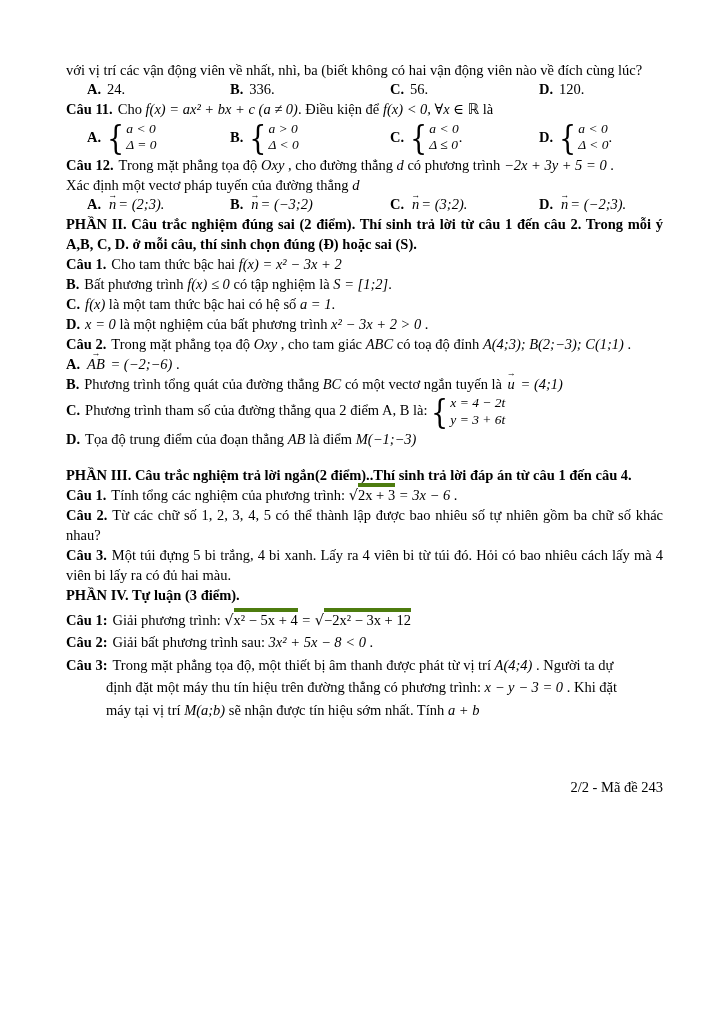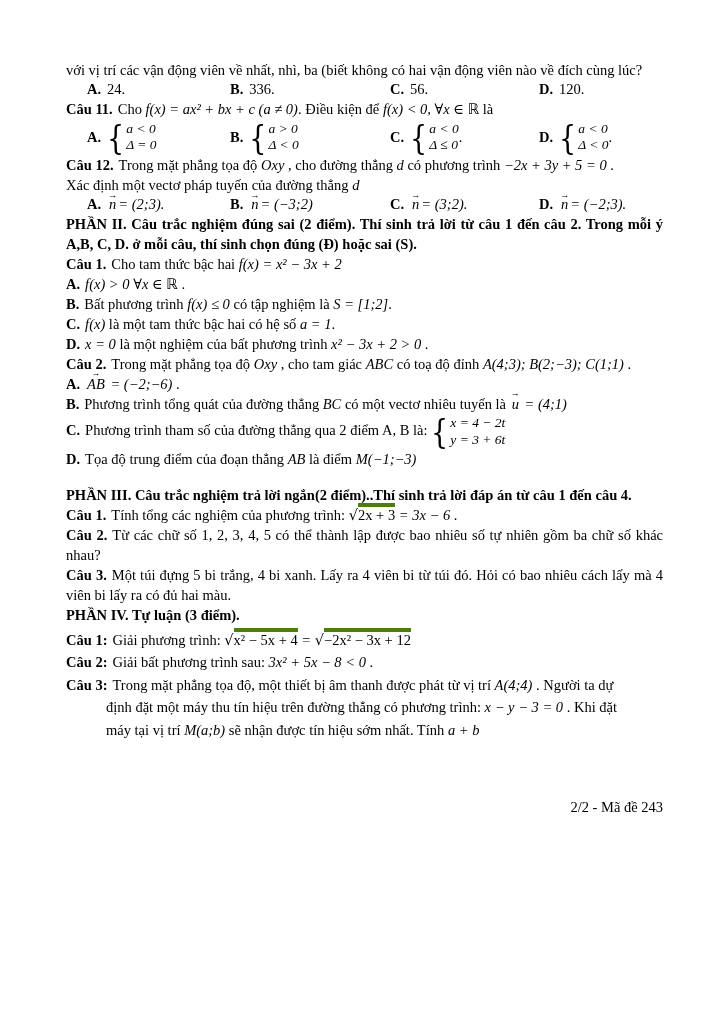--- a/index.html
+++ b/index.html
@@ -146,40 +146,37 @@
       <span class="seg m"> = (−2;3).</span>
     </span>
   </div>
 
   <div class="line wrap bold">PHẦN II. Câu trắc nghiệm đúng sai (2 điểm). Thí sinh trả lời từ câu 1 đến câu 2. Trong mỗi ý A,B, C, D. ở mỗi câu, thí sinh chọn đúng (Đ) hoặc sai (S).</div>
 
   <div class="line">
     <span class="qlbl">Câu 1.</span><span><span class="seg">Cho tam thức bậc hai </span><span class="seg m">f(x) = x² − 3x + 2</span></span>
   </div>
   <div class="line">
-    <span class="ilbl">A.</span><span><span class="seg m">f(x) &gt; 0  ∀x ∈ ℝ</span><span class="seg"> .</span></span>
-  </div>
-  <div class="line">
     <span class="ilbl">B.</span><span><span class="seg">Bất phương trình </span><span class="seg m">f(x) ≤ 0</span><span class="seg"> có tập nghiệm là </span><span class="seg m">S = [1;2]</span><span class="seg">.</span></span>
   </div>
   <div class="line">
     <span class="ilbl">C.</span><span><span class="seg m">f(x)</span><span class="seg"> là một tam thức bậc hai có hệ số </span><span class="seg m">a = 1</span><span class="seg">.</span></span>
   </div>
   <div class="line">
     <span class="ilbl">D.</span><span><span class="seg m">x = 0</span><span class="seg"> là một nghiệm của bất phương trình </span><span class="seg m">x² − 3x + 2 &gt; 0</span><span class="seg"> .</span></span>
   </div>
 
   <div class="line wrap">
     <span class="qlbl">Câu 2.</span><span><span class="seg">Trong mặt phẳng tọa độ </span><span class="seg m">Oxy</span><span class="seg"> , cho tam giác </span><span class="seg m">ABC</span><span class="seg"> có toạ độ đỉnh </span><span class="seg m">A(4;3); B(2;−3); C(1;1)</span><span class="seg"> .</span></span>
   </div>
   <div class="line">
     <span class="ilbl">A.</span><span><span class="vec"><span class="vec-arrow">→</span>AB</span><span class="seg m"> = (−2;−6)</span><span class="seg"> .</span></span>
   </div>
   <div class="line">
-    <span class="ilbl">B.</span><span><span class="seg">Phương trình tổng quát của đường thẳng </span><span class="seg m">BC</span><span class="seg"> có một vectơ nhiêu tuyến là </span><span class="vec"><span class="vec-arrow">→</span>u</span><span class="seg m"> = (4;1)</span></span>
+    <span class="ilbl">B.</span><span><span class="seg">Phương trình tổng quát của đường thẳng </span><span class="seg m">BC</span><span class="seg"> có một vectơ ngắn tuyến là </span><span class="vec"><span class="vec-arrow">→</span>u</span><span class="seg m"> = (4;1)</span></span>
   </div>
   <div class="line">
     <span class="ilbl">C.</span><span><span class="seg">Phương trình tham số của đường thẳng qua 2 điểm A, B là: </span></span><span class="cases">
       <span class="brace">{</span>
       <span class="rows">
         <span>x = 4 − 2t</span>
         <span>y = 3 + 6t</span>
       </span>
     </span>
   </div>

